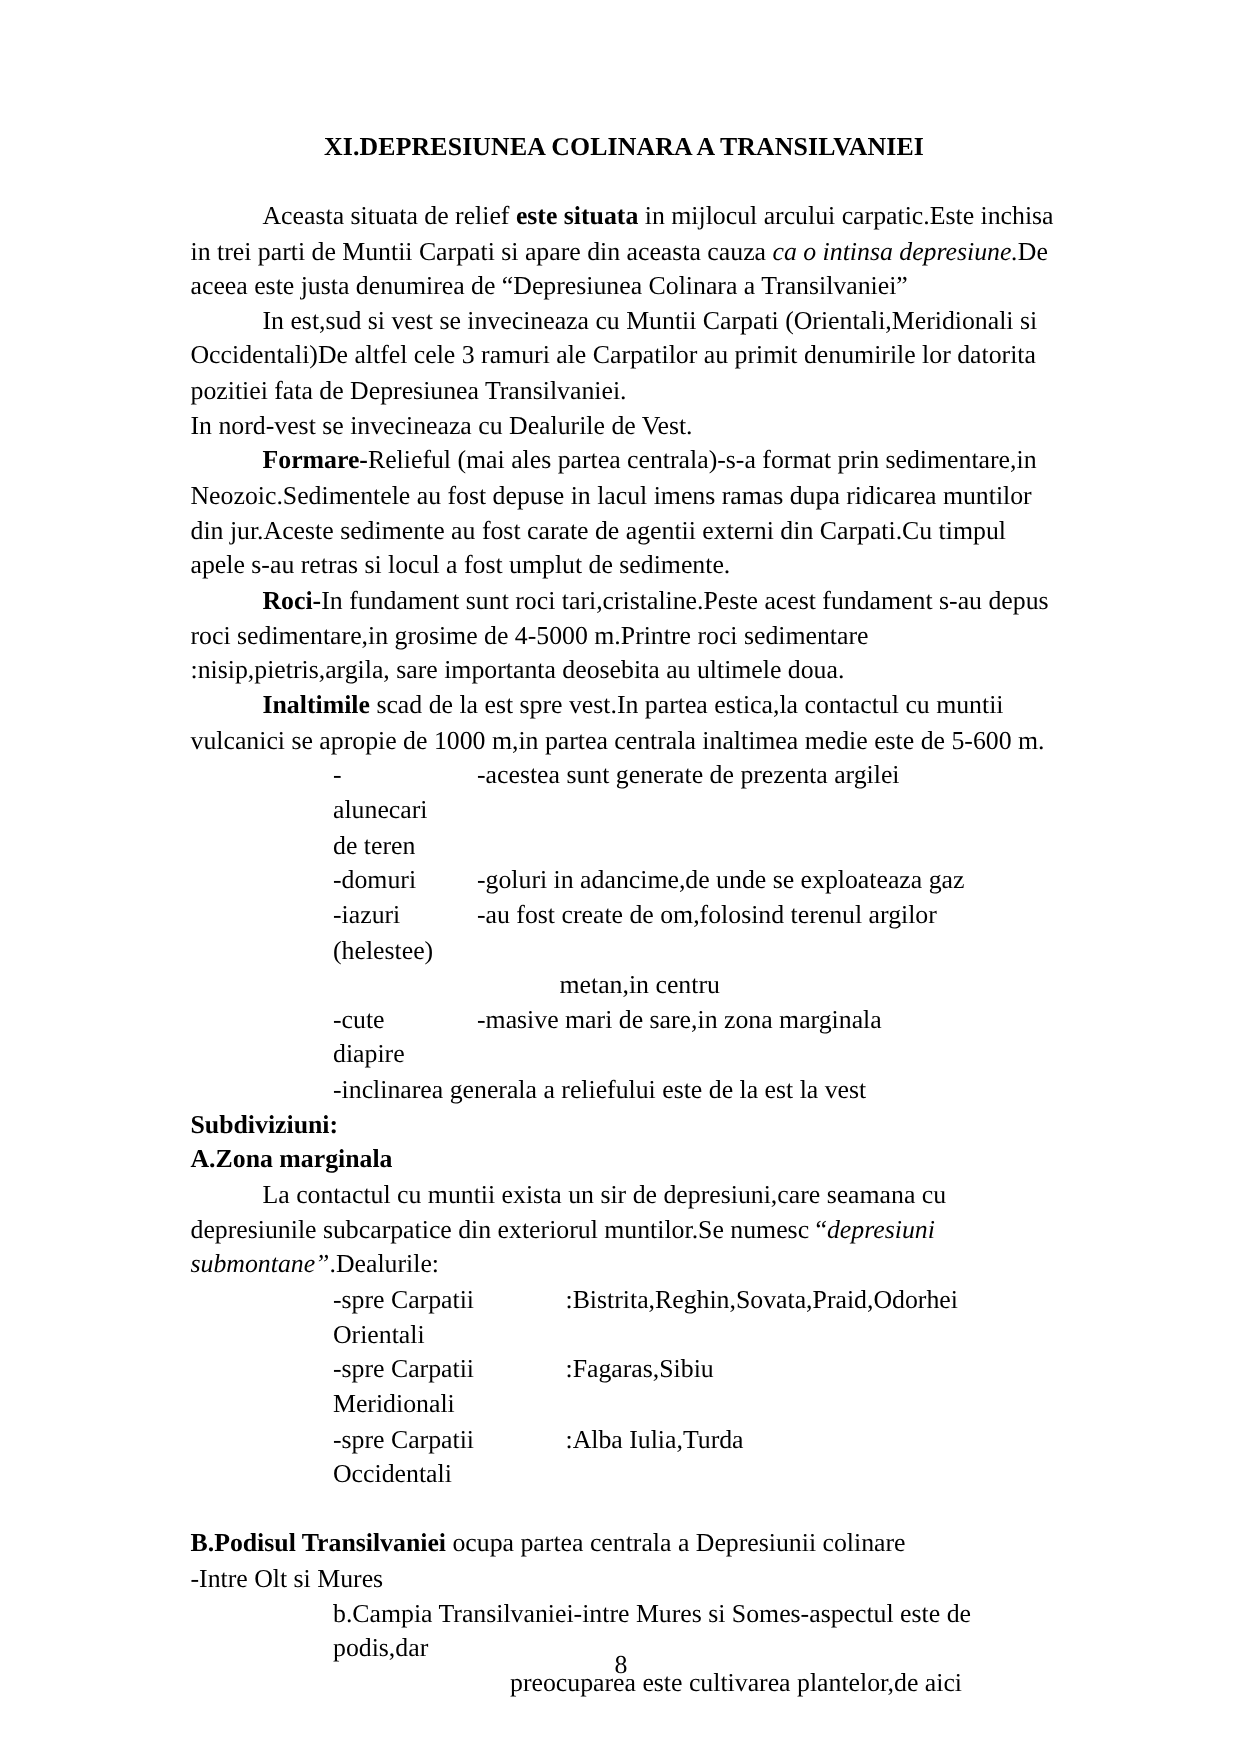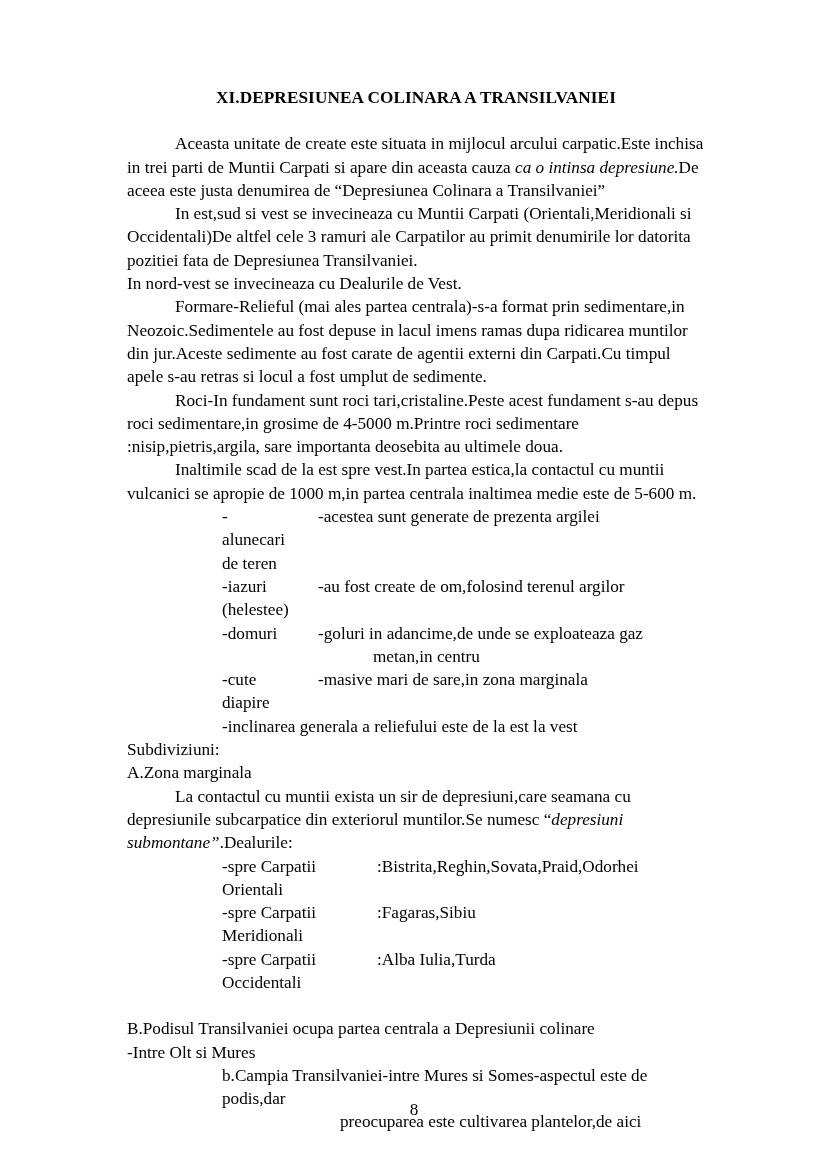--- a/index.html
+++ b/index.html
@@ -36,21 +36,21 @@
     letter-spacing: 0.1px;
   }
   p.para {
     margin: 0;
     text-indent: 48px;
     text-align: left;
   }
   p.para.noindent {
     text-indent: 0;
   }
-  .b { font-weight: normal; }
+  .b { font-weight: bold; }
   .i { font-style: italic; }
 
   
   .rows {
     margin: 0;
     padding: 0;
   }
   .row {
     display: flex;
     align-items: flex-start;
@@ -98,45 +98,45 @@
   }
 </style>
 </head>
 <body>
 
 <div class="page">
   <div class="content">
 
     <h1 class="doc-title">XI.DEPRESIUNEA COLINARA A TRANSILVANIEI</h1>
 
-    <p class="para"><span>Aceasta unitate de create </span><span class="b">este situata</span><span> in mijlocul arcului carpatic.Este inchisa in trei parti de Muntii Carpati si apare din aceasta cauza </span><span class="i">ca o intinsa depresiune.</span><span>De aceea este justa denumirea de “Depresiunea Colinara a Transilvaniei”</span></p>
+    <p class="para"><span>Aceasta situata de relief </span><span class="b">este situata</span><span> in mijlocul arcului carpatic.Este inchisa in trei parti de Muntii Carpati si apare din aceasta cauza </span><span class="i">ca o intinsa depresiune.</span><span>De aceea este justa denumirea de “Depresiunea Colinara a Transilvaniei”</span></p>
 
     <p class="para">In est,sud si vest se invecineaza cu Muntii Carpati (Orientali,Meridionali si Occidentali)De altfel cele 3 ramuri ale Carpatilor au primit denumirile lor datorita pozitiei fata de Depresiunea Transilvaniei.</p>
 
     <p class="para noindent">In nord-vest se invecineaza cu Dealurile de Vest.</p>
 
     <p class="para"><span class="b">Formare-</span><span>Relieful (mai ales partea centrala)-s-a format prin sedimentare,in Neozoic.Sedimentele au fost depuse in lacul imens ramas dupa ridicarea muntilor din jur.Aceste sedimente au fost carate de agentii externi din Carpati.Cu timpul apele s-au retras si locul a fost umplut de sedimente.</span></p>
 
     <p class="para"><span class="b">Roci-</span><span>In fundament sunt roci tari,cristaline.Peste acest fundament s-au depus roci sedimentare,in grosime de 4-5000 m.Printre roci sedimentare :nisip,pietris,argila, sare importanta deosebita au ultimele doua.</span></p>
 
     <p class="para"><span class="b">Inaltimile</span><span> scad de la est spre vest.In partea estica,la contactul cu muntii vulcanici se apropie de 1000 m,in partea centrala inaltimea medie  este de 5-600 m.</span></p>
 
 
     <div class="rows list-relief">
       <div class="row">
         <div class="c1">-alunecari de teren</div>
         <div class="c2">-acestea sunt generate de prezenta argilei</div>
       </div>
       <div class="row">
+        <div class="c1">-domuri</div>
+        <div class="c2">-goluri in adancime,de unde se exploateaza gaz</div>
+      </div>
+      <div class="row">
         <div class="c1">-iazuri (helestee)</div>
         <div class="c2">-au fost create de om,folosind terenul argilor</div>
-      </div>
-      <div class="row">
-        <div class="c1">-domuri</div>
-        <div class="c2">-goluri in adancime,de unde se exploateaza gaz</div>
       </div>
       <div class="wrap2">metan,in centru</div>
       <div class="row">
         <div class="c1">-cute diapire</div>
         <div class="c2">-masive mari de sare,in zona marginala</div>
       </div>
       <div class="full">-inclinarea generala a reliefului este de la est la vest</div>
     </div>
 
     <p class="para noindent ind-1 b">Subdiviziuni:</p>

